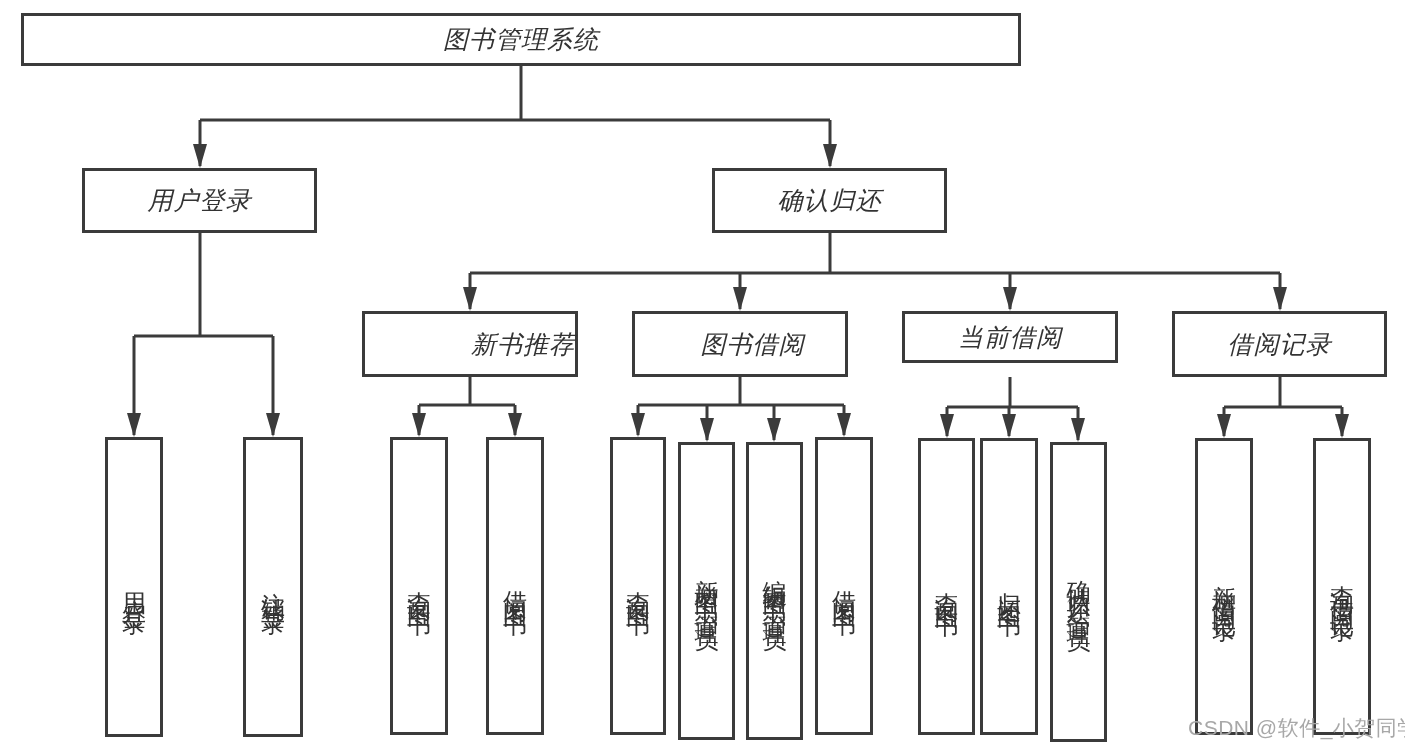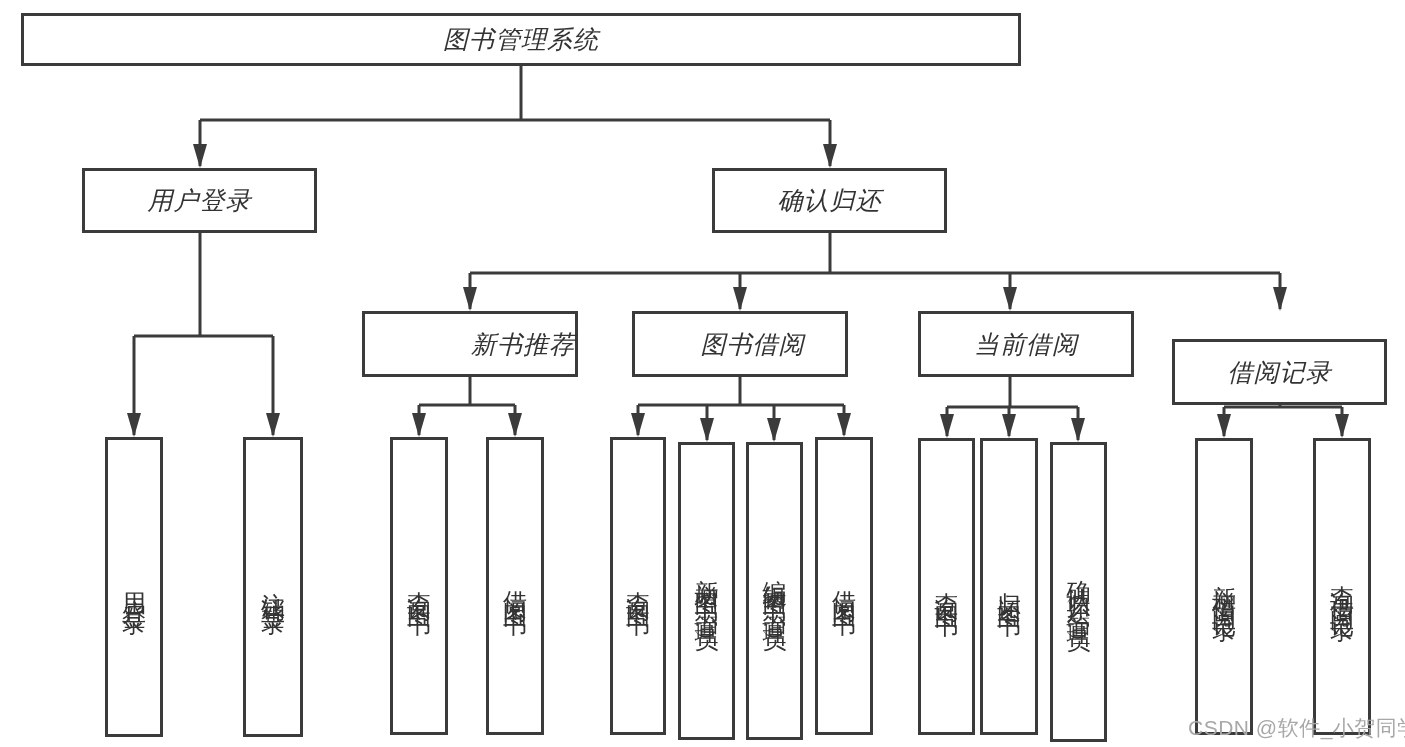--- a/index.html
+++ b/index.html
@@ -149,24 +149,24 @@
   <div class="hbox" style="left:712px;top:168px;width:235px;height:65px;">
     <span>确认归还</span>
   </div>
 
   <div class="hbox" style="left:362px;top:311px;width:216px;height:66px;justify-content:flex-end;">
     <span>新书推荐</span>
   </div>
   <div class="hbox" style="left:632px;top:311px;width:216px;height:66px;padding-left:25px;">
     <span>图书借阅</span>
   </div>
-  <div class="hbox" style="left:902px;top:311px;width:216px;height:66px;margin-left:16px;">
+  <div class="hbox" style="left:902px;top:311px;width:216px;height:52px;">
     <span>当前借阅</span>
   </div>
-  <div class="hbox" style="left:1172px;top:311px;width:215px;height:66px;margin-top:28px;">
+  <div class="hbox" style="left:1172px;top:311px;width:215px;height:66px;">
     <span>借阅记录</span>
   </div>
 
   <div class="vbox" style="left:105px;top:437px;width:58px;height:300px;">
     <span>用户登录</span>
   </div>
   <div class="vbox" style="left:243px;top:437px;width:60px;height:300px;">
     <span>注销登录</span>
   </div>
 

